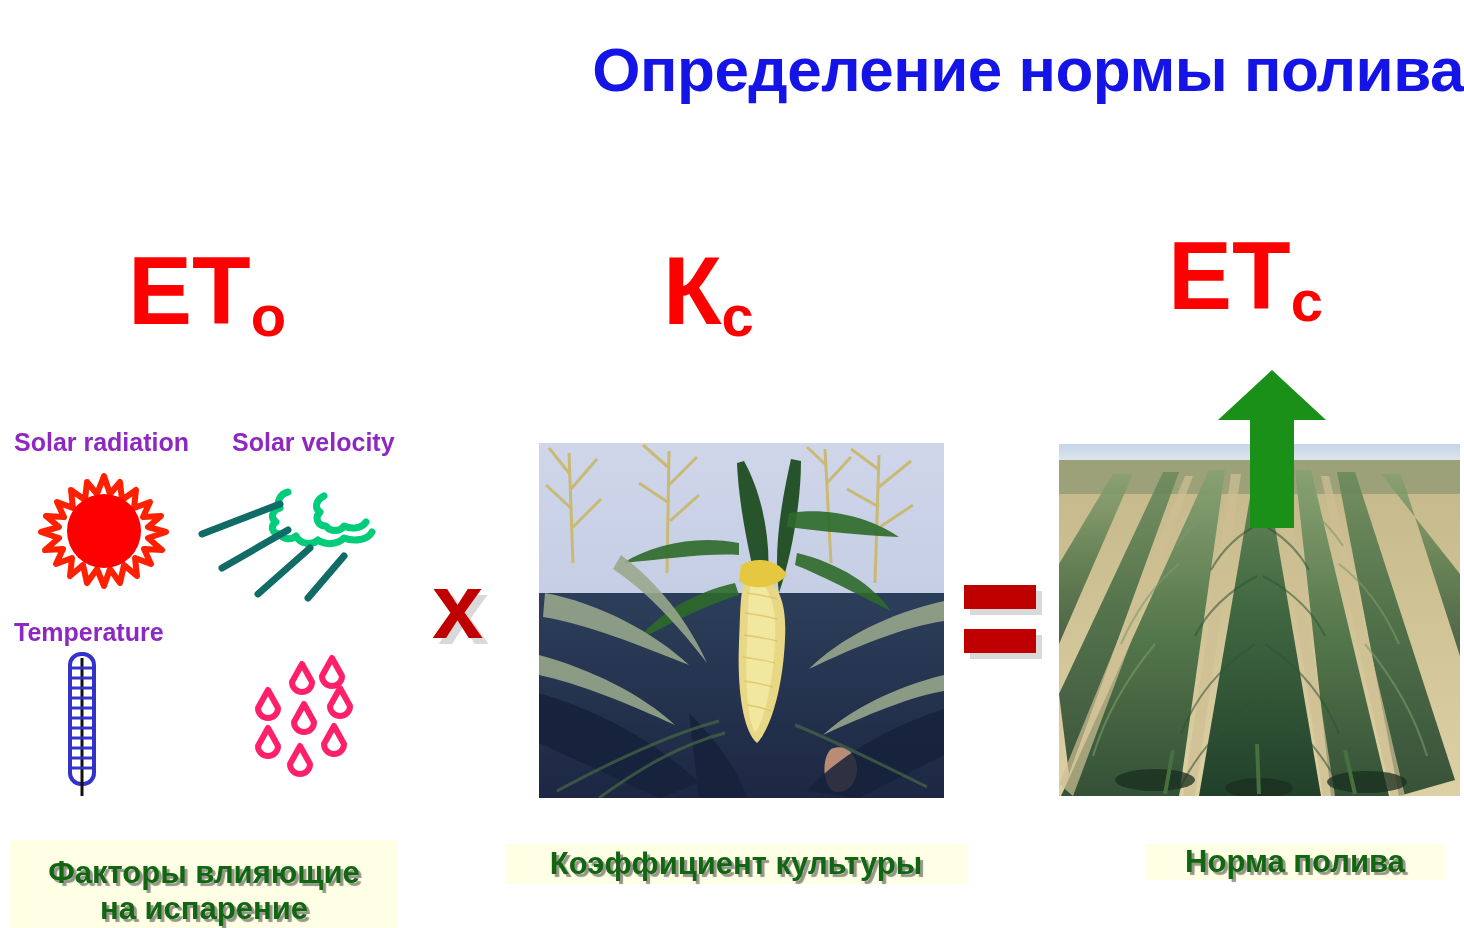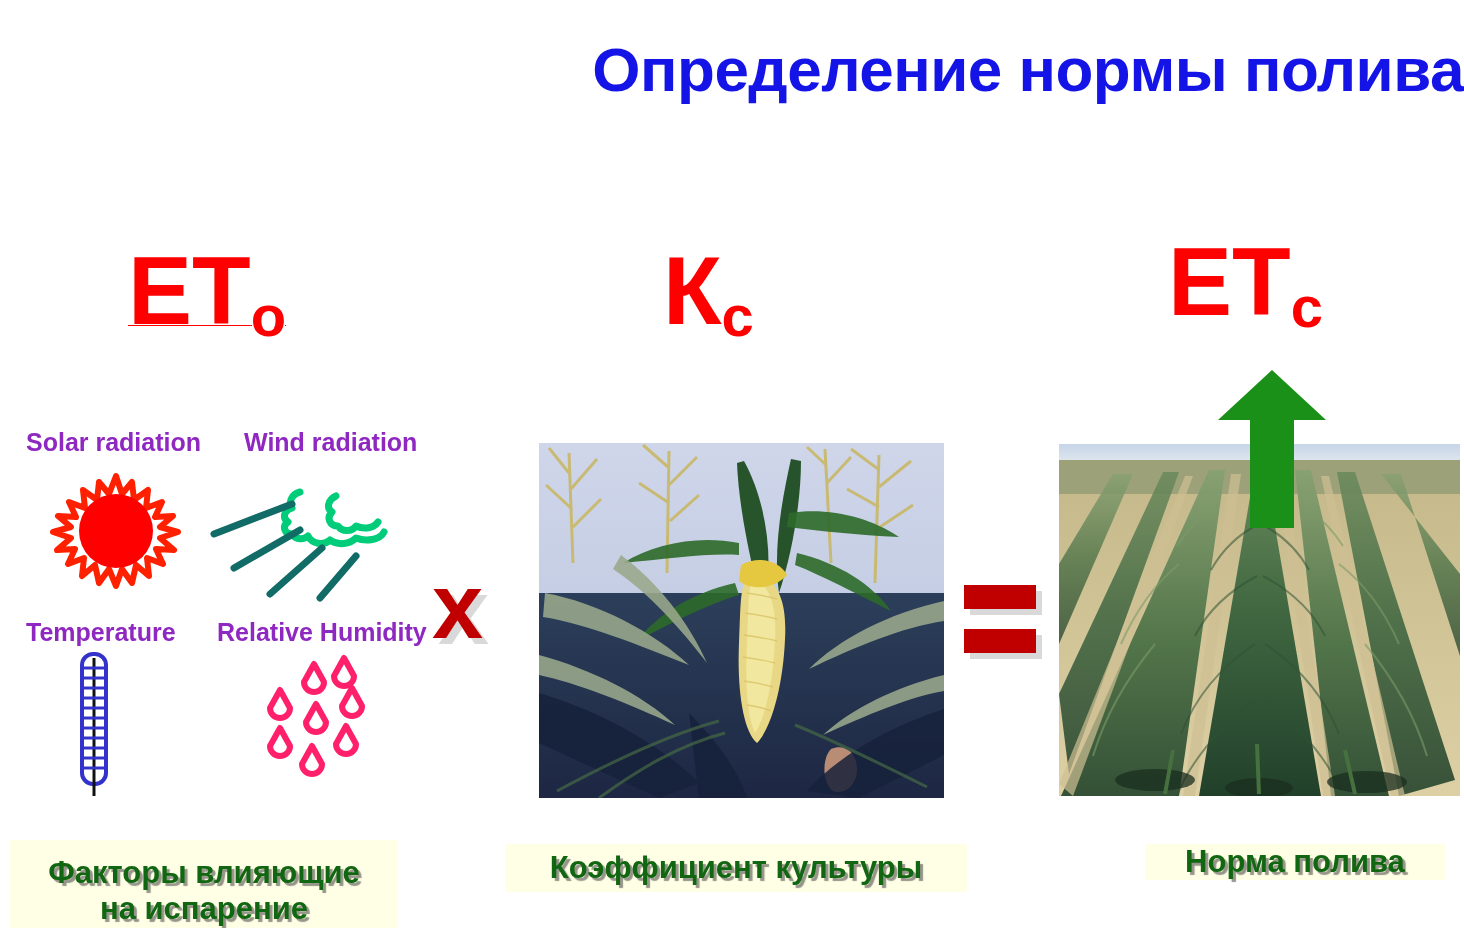--- a/index.html
+++ b/index.html
@@ -35,23 +35,23 @@
     position: absolute;
     font-family: "Liberation Sans", sans-serif;
     font-weight: bold;
     color: #ff0000;
     white-space: nowrap;
     line-height: 1;
   }
   .formula .base { font-size: 96px; }
   .formula .sub  { font-size: 58px; vertical-align: baseline; position: relative; top: 12px; }
 
-  #formula-eto { left: 128px; top: 243px; text-decoration: underline; }
+  #formula-eto { left: 128px; top: 243px; }
   #formula-kc  { left: 663px; top: 243px; text-align: center; }
-  #formula-etc { left: 1168px; top: 234px; }
+  #formula-etc { left: 1168px; top: 228px; }
 
   
   #operator-multiply {
     position: absolute;
     left: 432px;
     top: 560px;
     font-family: "Liberation Sans", sans-serif;
     font-size: 92px;
     font-weight: bold;
     color: #c00000;
@@ -72,21 +72,21 @@
     height: 24px;
     background: #c00000;
     box-shadow: 6px 6px 0 #d9d9d9;
   }
   #operator-equals .bar.top { top: 0; }
   #operator-equals .bar.bottom { top: 44px; }
 
   
   #factors-panel {
     position: absolute;
-    left: 12px;
+    left: 0;
     top: 418px;
     width: 410px;
     height: 390px;
   }
   .factor-label {
     position: absolute;
     font-family: "Liberation Sans", sans-serif;
     font-size: 25px;
     font-weight: bold;
     color: #8f27c1;
@@ -145,21 +145,21 @@
   .caption-box .caption-text {
     font-family: "Liberation Sans", sans-serif;
     font-size: 31px;
     font-weight: bold;
     color: #116611;
     line-height: 1.16;
     text-shadow: 3px 3px 1px rgba(60,60,60,0.55);
     white-space: pre-line;
   }
   #caption-factors  { left: 10px;   top: 808px; width: 388px; height: 102px; }
-  #caption-kc       { left: 505px;  top: 812px; width: 462px; height: 48px; }
+  #caption-kc       { left: 505px;  top: 812px; width: 462px; height: 40px; }
   #caption-norm     { left: 1145px; top: 812px; width: 300px; height: 36px; }
 </style>
 </head>
 <body>
 
 <div id="slide-title">Определение нормы полива</div>
 
 <div class="formula" id="formula-eto">
   <span class="base">ET</span><span class="sub">o</span>
 </div>
@@ -176,25 +176,24 @@
 </div>
 
 <div class="formula" id="formula-etc">
   <span class="base">ET</span><span class="sub">c</span>
 </div>
 
 <div id="factors-panel">
 
   <div class="factor-label" id="label-solar-radiation">Solar radiation</div>
 
-  <div class="factor-label" id="label-wind-velocity">Wind radiation</div>
+  <div class="factor-label" id="label-wind-velocity">Solar velocity</div>
 
   <div class="factor-label" id="label-temperature">Temperature</div>
 
-  <div class="factor-label" id="label-relative-humidity">Relative Humidity</div>
 
   <span id="icon-sun">
     <svg width="148" height="140" viewBox="0 0 148 140">
       <path d="M74 8 L80 26 L90 14 L92 32 L106 22 L104 40 L120 34 L113 49
                L131 48 L118 59 L136 64 L118 70 L132 82 L114 81 L121 96
                L105 90 L107 108 L94 97 L90 115 L80 101 L74 118 L67 101
                L57 115 L53 97 L40 108 L42 90 L26 96 L33 81 L15 82 L29 70
                L11 64 L29 59 L16 48 L34 49 L27 34 L43 40 L41 22 L55 32
                L57 14 L67 26 Z" fill="none" stroke="#ff2000" stroke-width="6" stroke-linejoin="round"></path>
       <circle cx="74" cy="63" r="37" fill="#fe0000"></circle>

